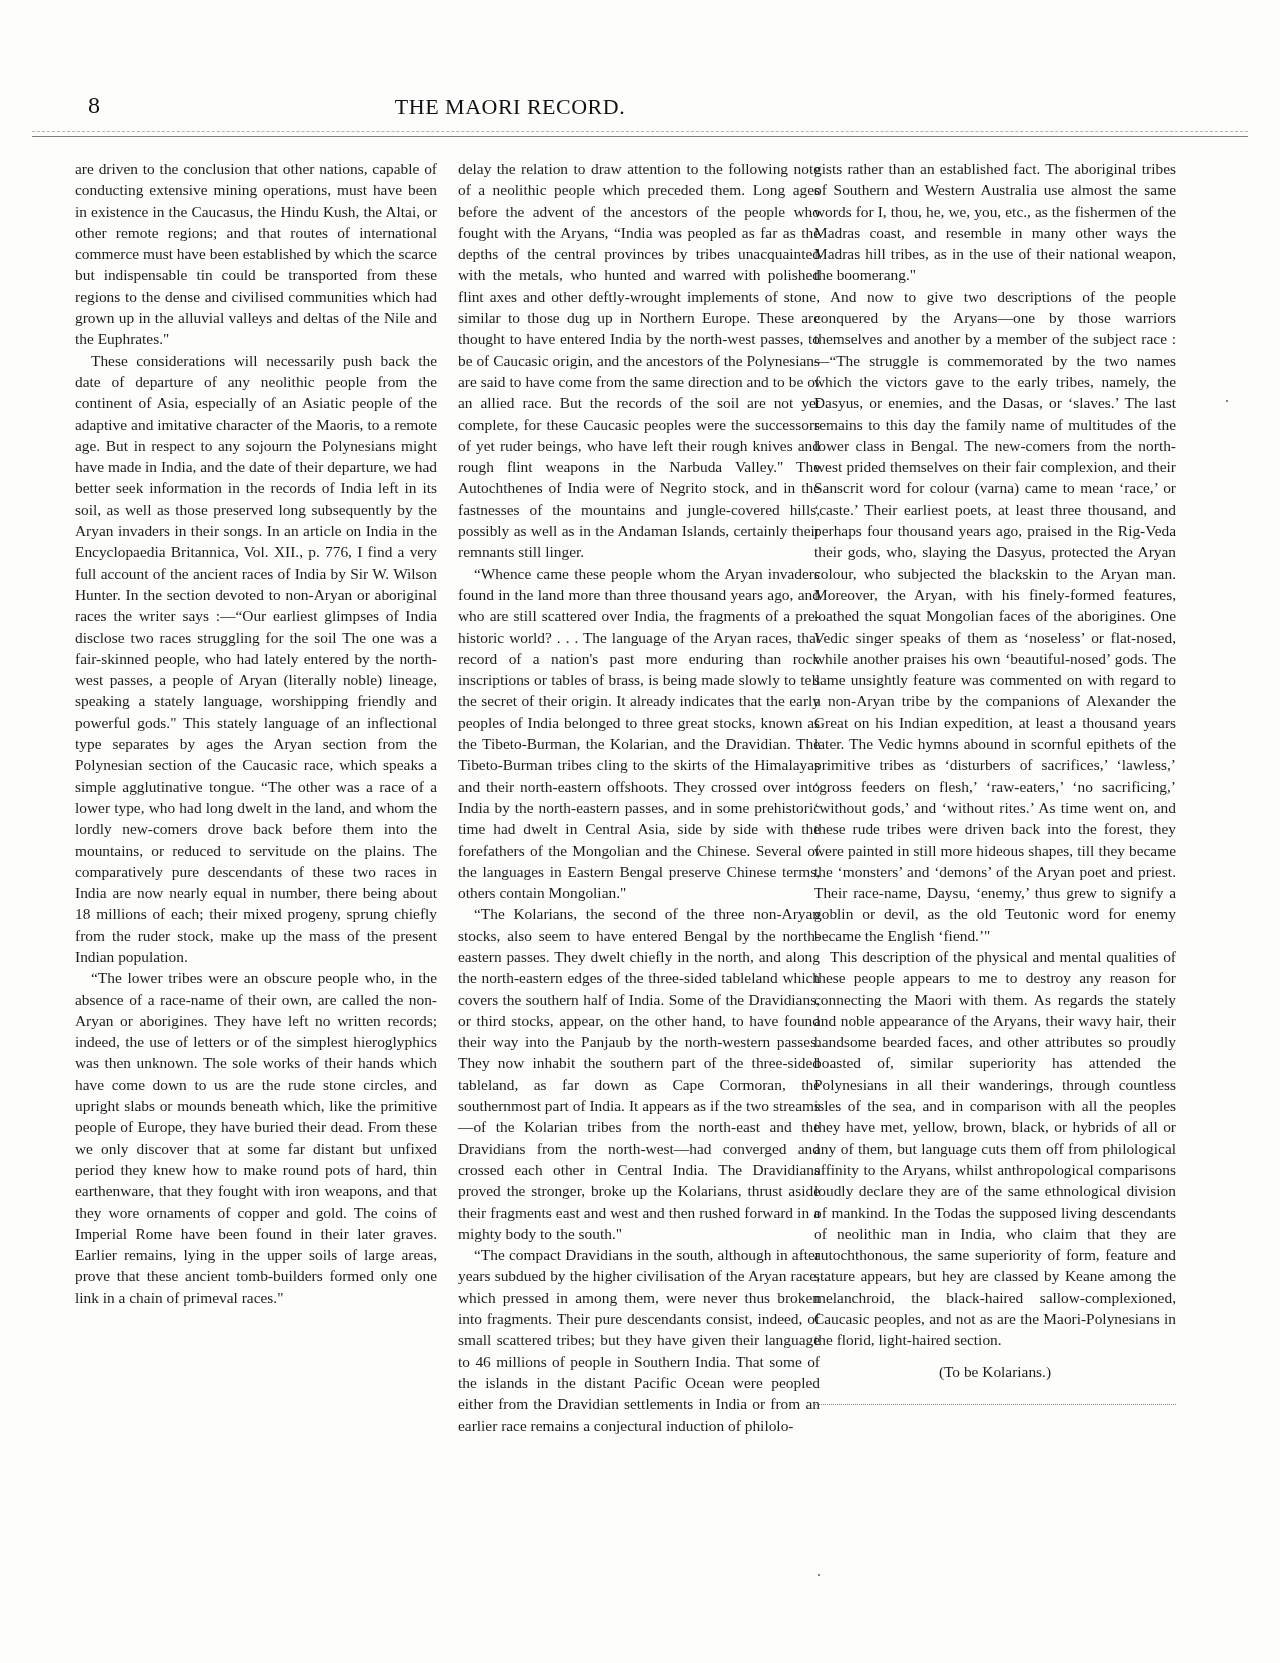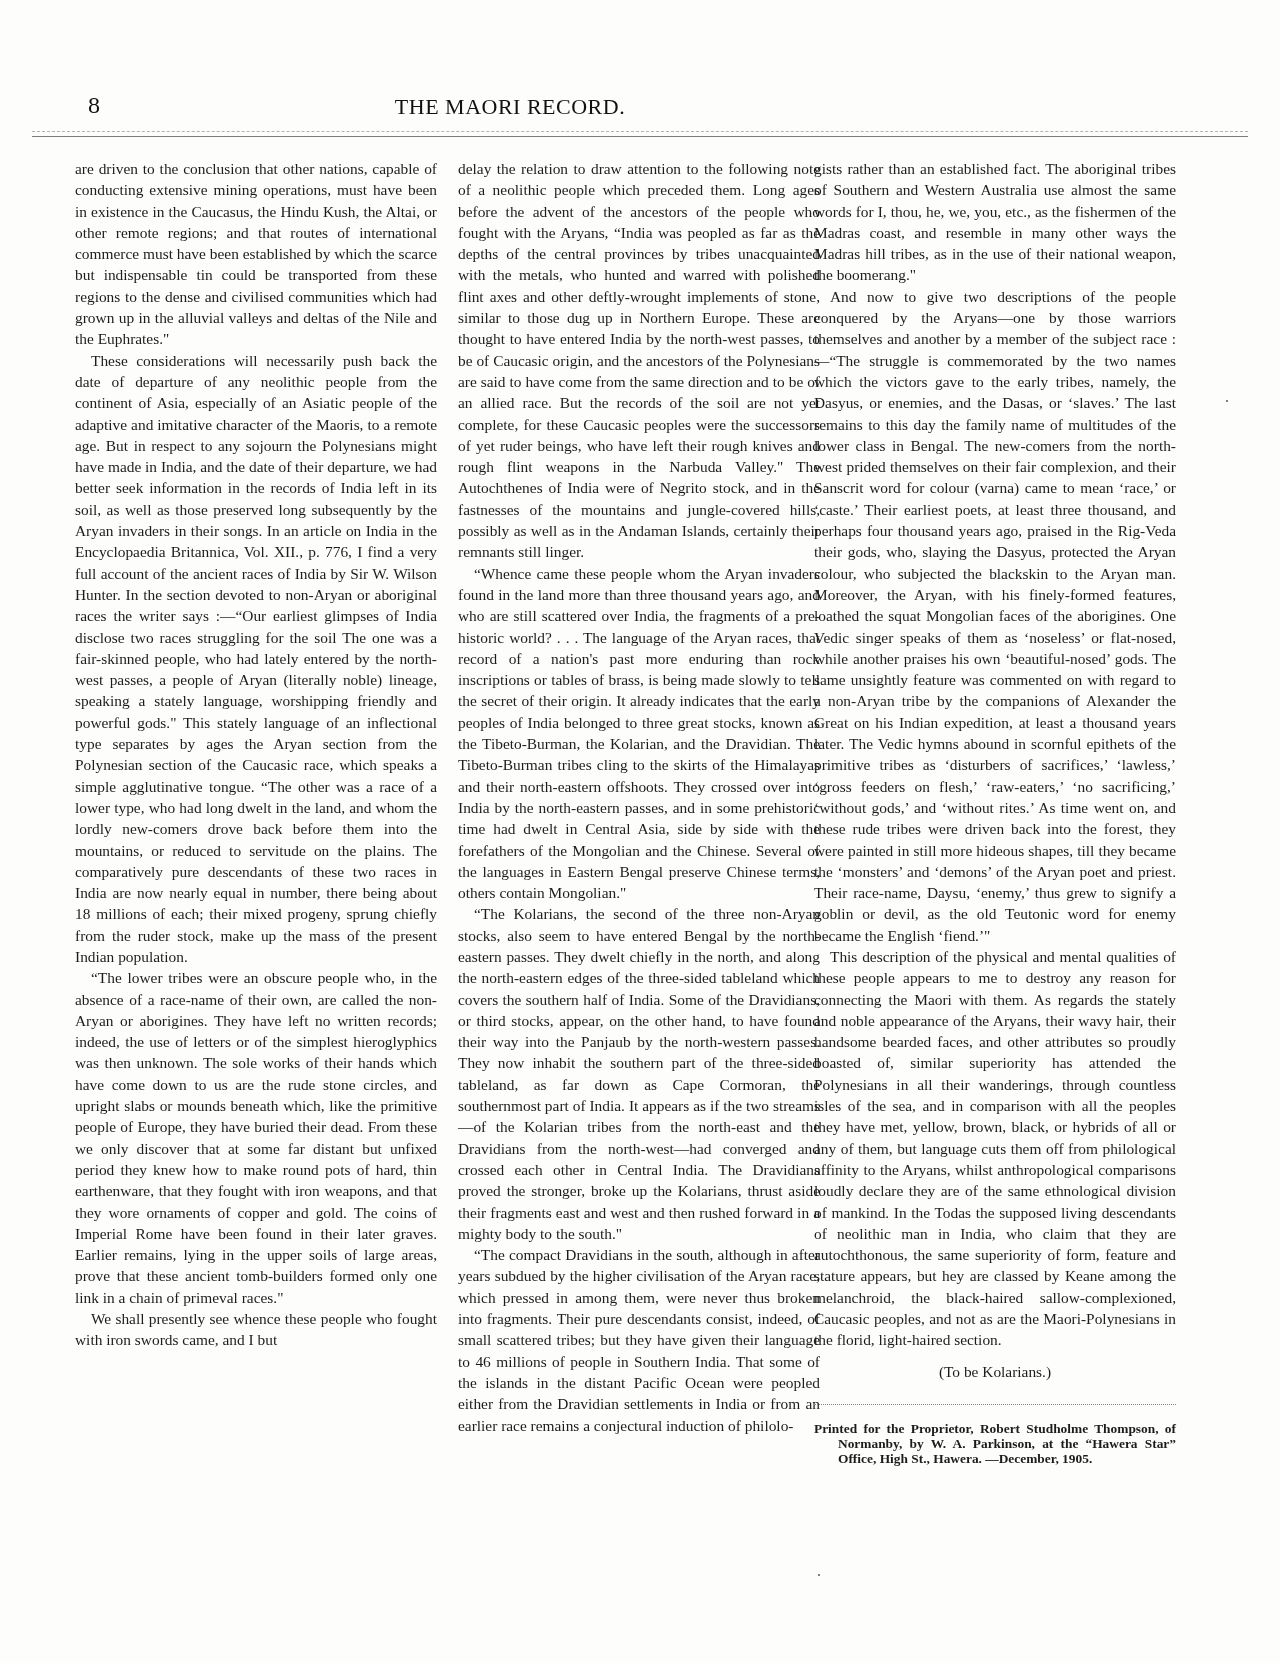--- a/index.html
+++ b/index.html
@@ -29,34 +29,32 @@
   <div class="page-number">8</div>
   <div class="masthead">THE MAORI RECORD.</div>
 
   <div class="rule r1"></div>
   <div class="rule r2"></div>
 
   <div class="column col1">
     <p class="first">are driven to the conclusion that other nations, capable of conducting extensive mining operations, must have been in existence in the Caucasus, the Hindu Kush, the Altai, or other remote regions; and that routes of international commerce must have been established by which the scarce but indispensable tin could be transported from these regions to the dense and civilised communities which had grown up in the alluvial valleys and deltas of the Nile and the Euphrates."</p>
     <p>These considerations will necessarily push back the date of departure of any neolithic people from the continent of Asia, especially of an Asiatic people of the adaptive and imitative character of the Maoris, to a remote age. But in respect to any sojourn the Polynesians might have made in India, and the date of their departure, we had better seek information in the records of India left in its soil, as well as those preserved long subsequently by the Aryan invaders in their songs. In an article on India in the Encyclopaedia Britannica, Vol. XII., p. 776, I find a very full account of the ancient races of India by Sir W. Wilson Hunter. In the section devoted to non-Aryan or aboriginal races the writer says :—“Our earliest glimpses of India disclose two races struggling for the soil The one was a fair-skinned people, who had lately entered by the north-west passes, a people of Aryan (literally noble) lineage, speaking a stately language, worshipping friendly and powerful gods." This stately language of an inflectional type separates by ages the Aryan section from the Polynesian section of the Caucasic race, which speaks a simple agglutinative tongue. “The other was a race of a lower type, who had long dwelt in the land, and whom the lordly new-comers drove back before them into the mountains, or reduced to servitude on the plains. The comparatively pure descendants of these two races in India are now nearly equal in number, there being about 18 millions of each; their mixed progeny, sprung chiefly from the ruder stock, make up the mass of the present Indian population.</p>
     <p>“The lower tribes were an obscure people who, in the absence of a race-name of their own, are called the non-Aryan or aborigines. They have left no written records; indeed, the use of letters or of the simplest hieroglyphics was then unknown. The sole works of their hands which have come down to us are the rude stone circles, and upright slabs or mounds beneath which, like the primitive people of Europe, they have buried their dead. From these we only discover that at some far distant but unfixed period they knew how to make round pots of hard, thin earthenware, that they fought with iron weapons, and that they wore ornaments of copper and gold. The coins of Imperial Rome have been found in their later graves. Earlier remains, lying in the upper soils of large areas, prove that these ancient tomb-builders formed only one link in a chain of primeval races."</p>
-    <p>We shall presently see whence these people who fought with iron swords came, and I but</p>
   </div>
 
   <div class="column col2">
     <p class="first">delay the relation to draw attention to the following note of a neolithic people which preceded them. Long ages before the advent of the ancestors of the people who fought with the Aryans, “India was peopled as far as the depths of the central provinces by tribes unacquainted with the metals, who hunted and warred with polished flint axes and other deftly-wrought implements of stone, similar to those dug up in Northern Europe. These are thought to have entered India by the north-west passes, to be of Caucasic origin, and the ancestors of the Polynesians are said to have come from the same direction and to be of an allied race. But the records of the soil are not yet complete, for these Caucasic peoples were the successors of yet ruder beings, who have left their rough knives and rough flint weapons in the Narbuda Valley." The Autochthenes of India were of Negrito stock, and in the fastnesses of the mountains and jungle-covered hills, possibly as well as in the Andaman Islands, certainly their remnants still linger.</p>
     <p>“Whence came these people whom the Aryan invaders found in the land more than three thousand years ago, and who are still scattered over India, the fragments of a pre-historic world? . . . The language of the Aryan races, that record of a nation's past more enduring than rock inscriptions or tables of brass, is being made slowly to tell the secret of their origin. It already indicates that the early peoples of India belonged to three great stocks, known as the Tibeto-Burman, the Kolarian, and the Dravidian. The Tibeto-Burman tribes cling to the skirts of the Himalayas and their north-eastern offshoots. They crossed over into India by the north-eastern passes, and in some prehistoric time had dwelt in Central Asia, side by side with the forefathers of the Mongolian and the Chinese. Several of the languages in Eastern Bengal preserve Chinese terms, others contain Mongolian."</p>
     <p>“The Kolarians, the second of the three non-Aryan stocks, also seem to have entered Bengal by the north-eastern passes. They dwelt chiefly in the north, and along the north-eastern edges of the three-sided tableland which covers the southern half of India. Some of the Dravidians, or third stocks, appear, on the other hand, to have found their way into the Panjaub by the north-western passes. They now inhabit the southern part of the three-sided tableland, as far down as Cape Cormoran, the southernmost part of India. It appears as if the two streams—of the Kolarian tribes from the north-east and the Dravidians from the north-west—had converged and crossed each other in Central India. The Dravidians proved the stronger, broke up the Kolarians, thrust aside their fragments east and west and then rushed forward in a mighty body to the south."</p>
     <p>“The compact Dravidians in the south, although in after years subdued by the higher civilisation of the Aryan race, which pressed in among them, were never thus broken into fragments. Their pure descendants consist, indeed, of small scattered tribes; but they have given their language to 46 millions of people in Southern India. That some of the islands in the distant Pacific Ocean were peopled either from the Dravidian settlements in India or from an earlier race remains a conjectural induction of philolo-</p>
   </div>
 
   <div class="column col3">
     <p class="first">gists rather than an established fact. The aboriginal tribes of Southern and Western Australia use almost the same words for I, thou, he, we, you, etc., as the fishermen of the Madras coast, and resemble in many other ways the Madras hill tribes, as in the use of their national weapon, the boomerang."</p>
     <p>And now to give two descriptions of the people conquered by the Aryans—one by those warriors themselves and another by a member of the subject race :—“The struggle is commemorated by the two names which the victors gave to the early tribes, namely, the Dasyus, or enemies, and the Dasas, or ‘slaves.’ The last remains to this day the family name of multitudes of the lower class in Bengal. The new-comers from the north-west prided themselves on their fair complexion, and their Sanscrit word for colour (varna) came to mean ‘race,’ or ‘caste.’ Their earliest poets, at least three thousand, and perhaps four thousand years ago, praised in the Rig-Veda their gods, who, slaying the Dasyus, protected the Aryan colour, who subjected the blackskin to the Aryan man. Moreover, the Aryan, with his finely-formed features, loathed the squat Mongolian faces of the aborigines. One Vedic singer speaks of them as ‘noseless’ or flat-nosed, while another praises his own ‘beautiful-nosed’ gods. The same unsightly feature was commented on with regard to a non-Aryan tribe by the companions of Alexander the Great on his Indian expedition, at least a thousand years later. The Vedic hymns abound in scornful epithets of the primitive tribes as ‘disturbers of sacrifices,’ ‘lawless,’ ‘gross feeders on flesh,’ ‘raw-eaters,’ ‘no sacrificing,’ ‘without gods,’ and ‘without rites.’ As time went on, and these rude tribes were driven back into the forest, they were painted in still more hideous shapes, till they became the ‘monsters’ and ‘demons’ of the Aryan poet and priest. Their race-name, Daysu, ‘enemy,’ thus grew to signify a goblin or devil, as the old Teutonic word for enemy became the English ‘fiend.’"</p>
     <p>This description of the physical and mental qualities of these people appears to me to destroy any reason for connecting the Maori with them. As regards the stately and noble appearance of the Aryans, their wavy hair, their handsome bearded faces, and other attributes so proudly boasted of, similar superiority has attended the Polynesians in all their wanderings, through countless isles of the sea, and in comparison with all the peoples they have met, yellow, brown, black, or hybrids of all or any of them, but language cuts them off from philological affinity to the Aryans, whilst anthropological comparisons loudly declare they are of the same ethnological division of mankind. In the Todas the supposed living descendants of neolithic man in India, who claim that they are autochthonous, the same superiority of form, feature and stature appears, but hey are classed by Keane among the melanchroid, the black-haired sallow-complexioned, Caucasic peoples, and not as are the Maori-Polynesians in the florid, light-haired section.</p>
     <p class="continued">(To be Kolarians.)</p>
     <div class="foot-rule"></div>
-    <div class="imprint">Printed for the Proprietor, Robert Studholme Thompson, of Normanby, by W. A. Parkinson, at the “Hawera Star” Office, High St., Hawera. —December, 1905.</div>
   </div>
 
   <div class="speck" style="left:1226px; top:400px;"></div>
   <div class="speck" style="left:818px; top:1574px;"></div>
 </div>
 
 </body></html>

